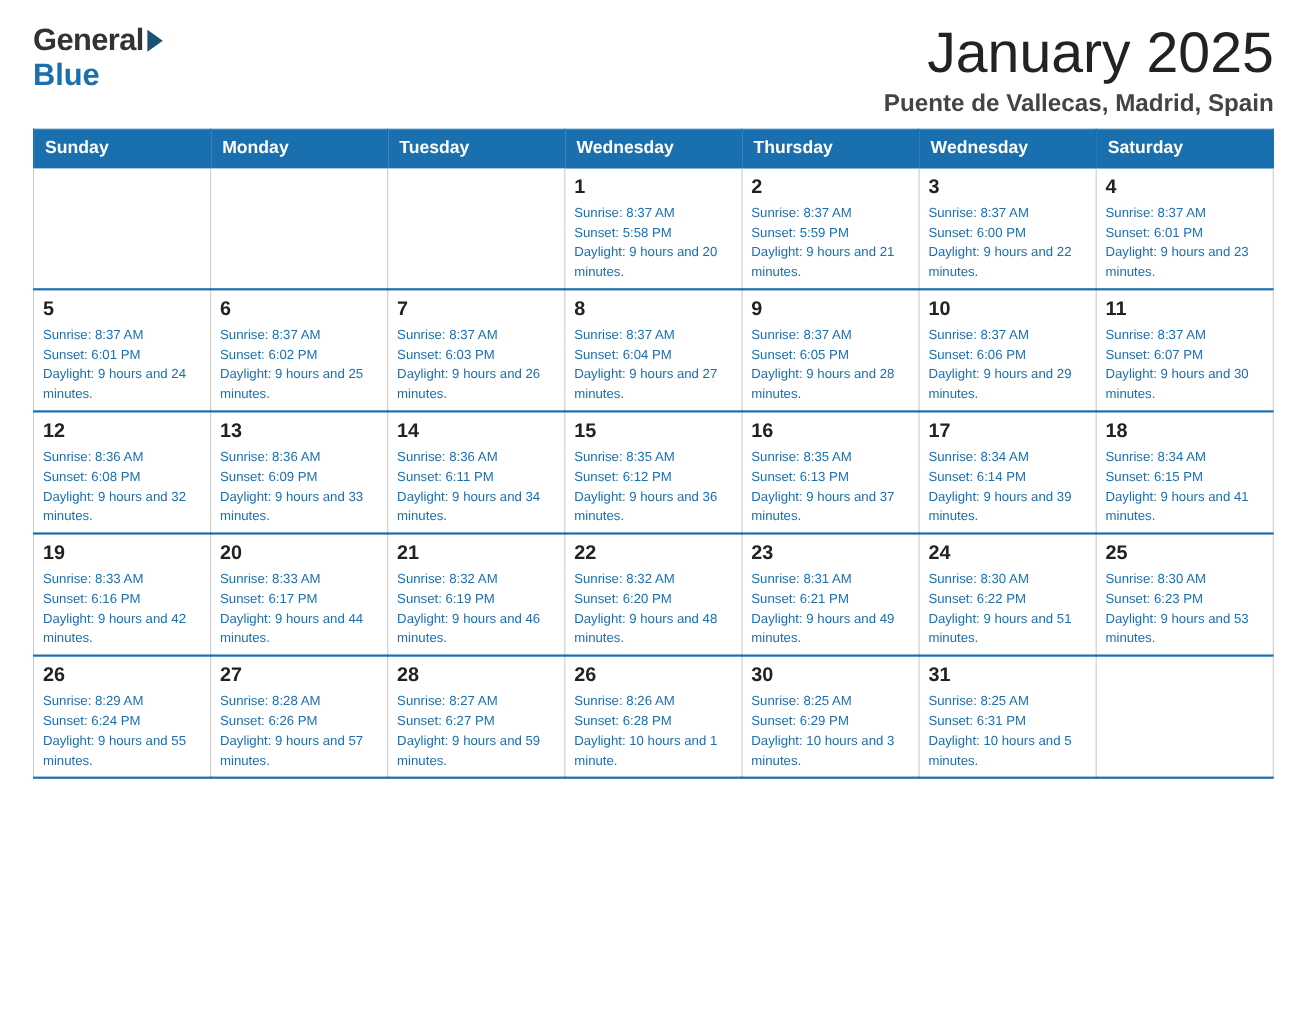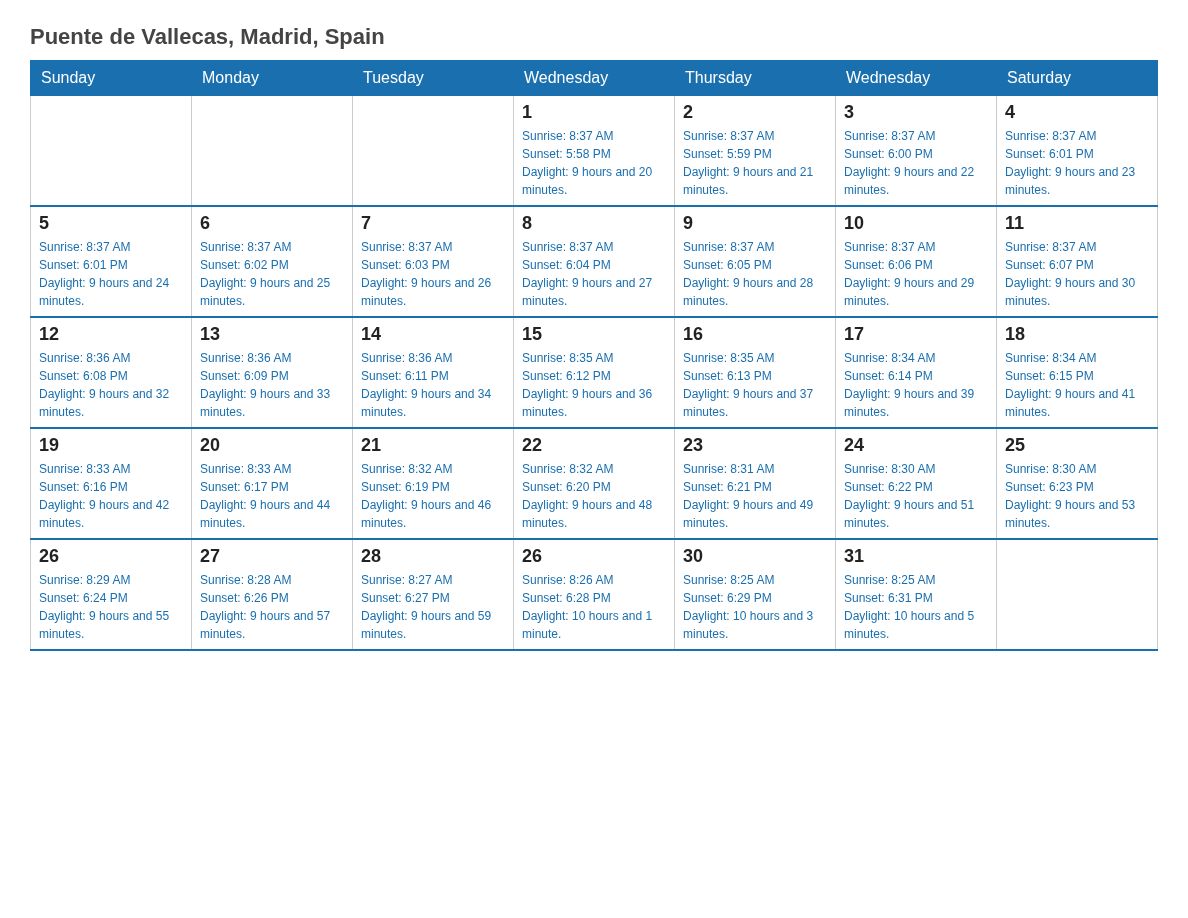--- a/index.html
+++ b/index.html
@@ -63,21 +63,21 @@
     }
     .calendar {
       width: 100%;
       border-collapse: collapse;
       margin-top: 10px;
     }
     .calendar thead tr th {
       background-color: #1a6faf;
       color: #fff;
       font-size: 16px;
-      font-weight: normal;
+      font-weight: bold;
       padding: 8px 10px;
       border: 1px solid #1a6faf;
       text-align: left;
     }
     .calendar tbody tr td {
       border: 1px solid #ccc;
       vertical-align: top;
       padding: 6px 8px;
       width: 14.28%;
       min-height: 100px;
@@ -98,21 +98,29 @@
       background: #fff;
     }
     tbody tr {
       border-bottom: 2px solid #1a6faf;
     }
   </style>
 </head>
 <body>
 
 <div class="header">
+  <div class="logo">
+    <div class="logo-top">
+      <span class="logo-text-general">General</span>
+      <div class="logo-arrow"></div>
+    </div>
+    <span class="logo-text-blue">Blue</span>
+  </div>
   <div class="title-section">
+    <h1>January 2025</h1>
     <h2>Puente de Vallecas, Madrid, Spain</h2>
   </div>
 </div>
 
 <table class="calendar">
   <thead>
     <tr>
     <th>Sunday</th>
         <th>Monday</th>
         <th>Tuesday</th>

